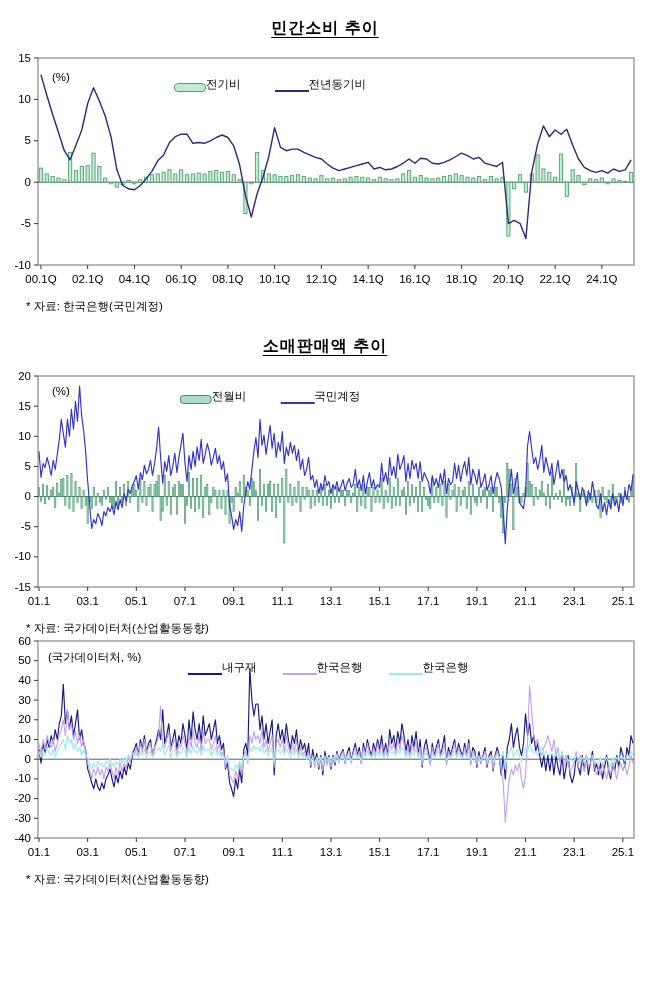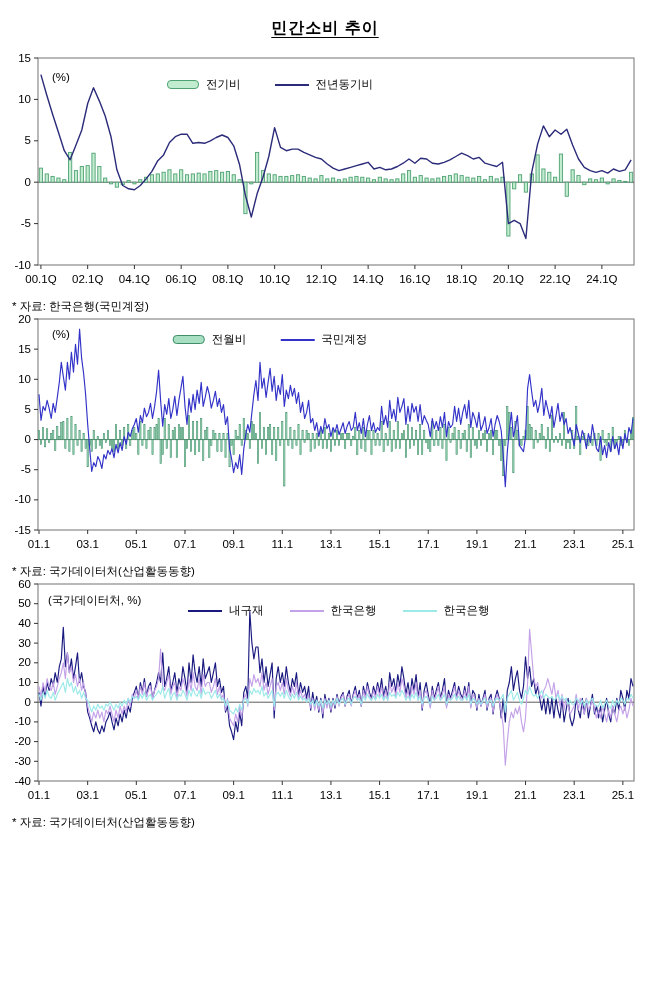--- a/index.html
+++ b/index.html
@@ -5,24 +5,24 @@
   html,body{margin:0;padding:0;background:#ffffff;}
   body{width:650px;font-family:"Liberation Sans","DejaVu Sans",sans-serif;color:#000;}
   .page{width:650px;padding-top:18px;box-sizing:border-box;}
   .chart-section{position:relative;}
   .chart-title{text-align:center;font-size:16px;font-weight:bold;letter-spacing:1px;
     text-decoration:underline;text-underline-offset:4px;margin:0 0 14px 0;}
   .t2{margin-top:22px;}
   .chart-wrap{position:relative;width:540px;}
   .unit-label{position:absolute;font-size:11.5px;color:#000;}
   .legend{position:absolute;display:flex;align-items:center;gap:34px;font-size:11.5px;}
-  .legend-item{display:flex;align-items:center;gap:7px;white-space:nowrap;}
+  .legend-item{display:flex;align-items:flex-end;white-space:nowrap;}
   .swatch-bar{display:inline-block;width:32px;height:9px;border-radius:4px;box-sizing:border-box;}
   .swatch-line{display:inline-block;width:34px;height:0;border-top-width:2px;border-top-style:solid;}
-  .source-note{font-size:11.5px;margin:10px 0 0 12px;}
+  .source-note{font-size:11.5px;margin:10px 0 0 26px;}
   svg{display:block;}
 </style>
 </head>
 <body>
 
 <div class="page">
 
   <div class="chart-section">
     <h2 class="chart-title">민간소비  추이</h2>
     <div class="chart-wrap">
@@ -182,20 +182,21 @@
         <div class="legend-item">
           <span class="swatch-line" style="border-top-color: rgb(43, 43, 122);"></span>
           <span>전년동기비</span>
         </div>
       </div>
     </div>
     <div class="source-note">* 자료: 한국은행(국민계정)</div>
   </div>
 
   <div class="chart-section">
+    <h2 class="chart-title t2">소매판매액  추이</h2>
     <div class="chart-wrap">
       <svg width="648" height="240">
           <rect x="38" y="5" width="596" height="211" fill="none" stroke="#7f7f7f" stroke-width="1.1"></rect>
           <line x1="34" y1="5" x2="38" y2="5" stroke="#333" stroke-width="1"></line>
           <text x="31" y="8.5" text-anchor="end" font-size="11.5" fill="#000">20</text>
           <line x1="34" y1="35.14285714285714" x2="38" y2="35.14285714285714" stroke="#333" stroke-width="1"></line>
           <text x="31" y="38.64285714285714" text-anchor="end" font-size="11.5" fill="#000">15</text>
           <line x1="34" y1="65.28571428571428" x2="38" y2="65.28571428571428" stroke="#333" stroke-width="1"></line>
           <text x="31" y="68.78571428571428" text-anchor="end" font-size="11.5" fill="#000">10</text>
           <line x1="34" y1="95.42857142857143" x2="38" y2="95.42857142857143" stroke="#333" stroke-width="1"></line>

